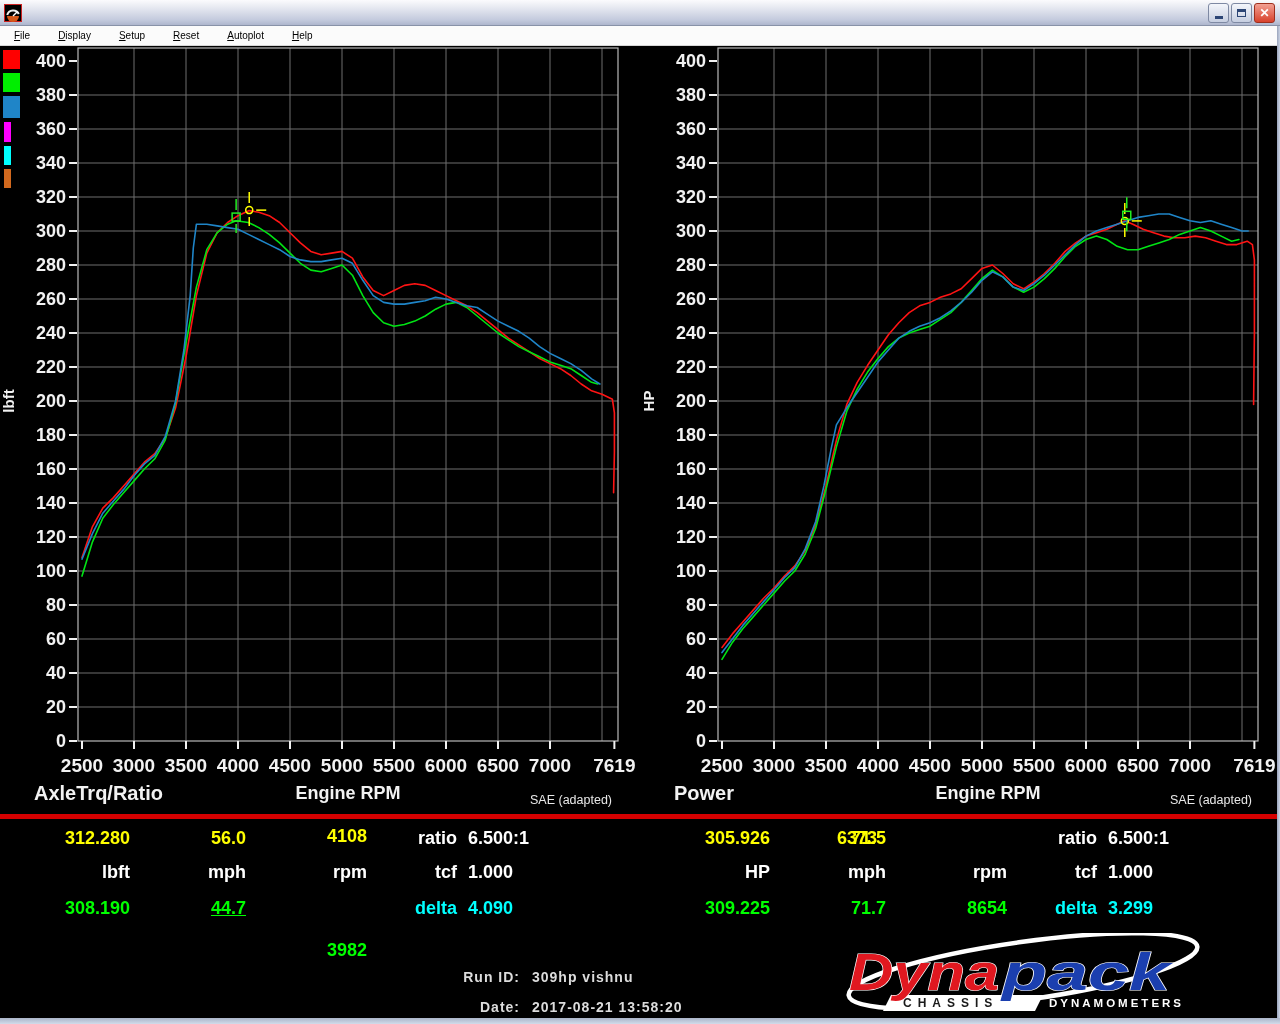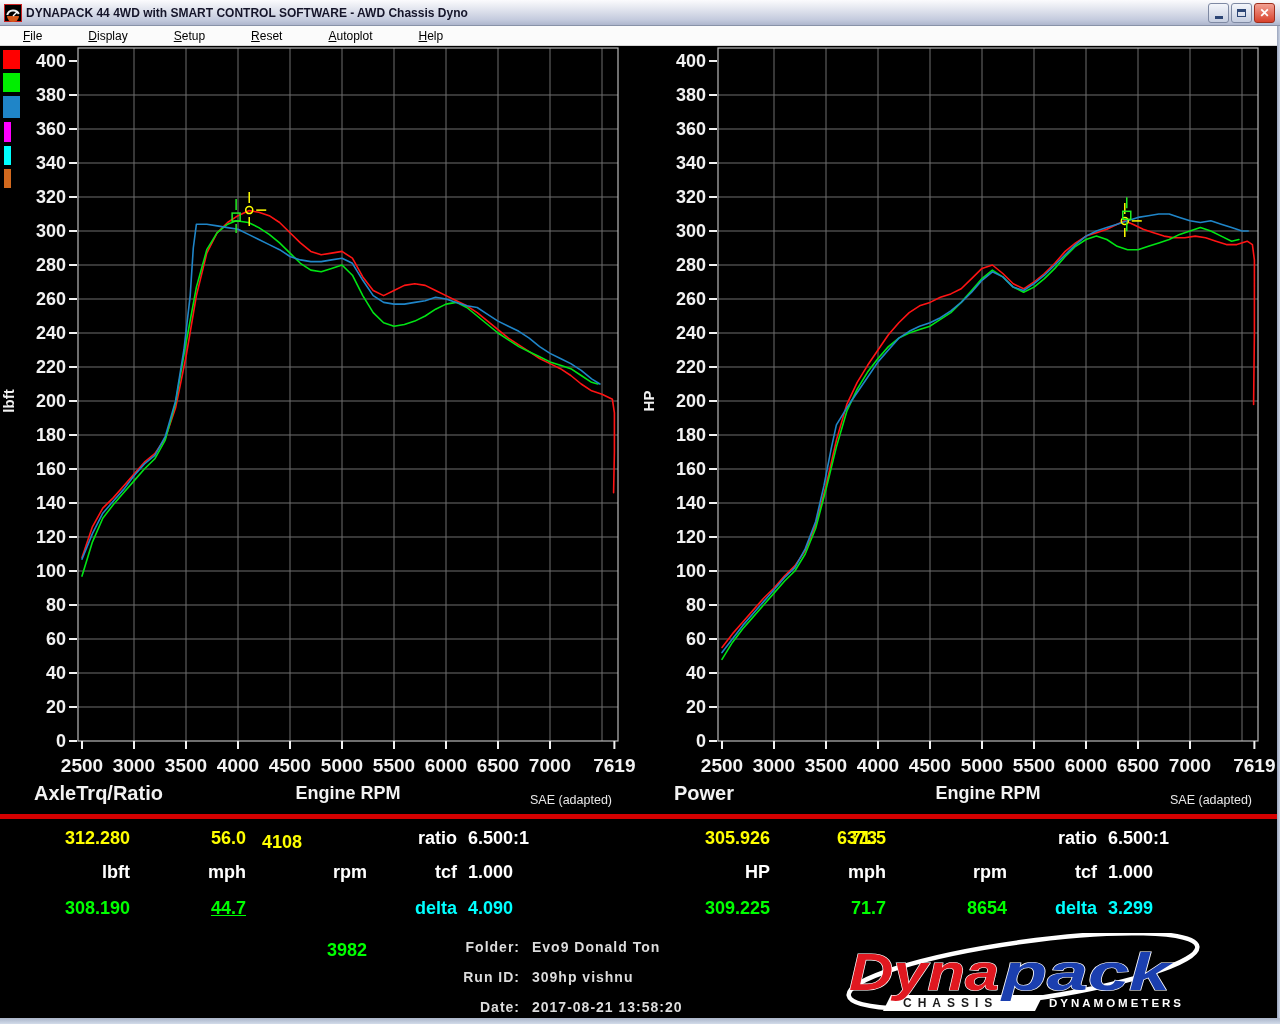--- a/index.html
+++ b/index.html
@@ -14,21 +14,21 @@
   .winbtns{margin-left:auto;display:flex;gap:2px;padding-right:5px;}
   .winbtn{width:21px;height:20px;border-radius:3px;border:1px solid #7e89a3;box-sizing:border-box;
     background:linear-gradient(180deg,#f4f6fb,#c6cee0);display:flex;align-items:center;justify-content:center;}
   .winbtn.close{background:linear-gradient(180deg,#f2a093,#d8422c);border-color:#9e2f1d;}
   .glyph-min{width:8px;height:3px;background:#2c4575;margin-top:9px;}
   .glyph-restore{width:9px;height:8px;border:1px solid #2c4575;border-top-width:3px;box-sizing:border-box;}
   .glyph-close{color:#fff;font-size:12px;font-weight:bold;line-height:1;}
   
   .menubar{position:absolute;left:0;top:26px;width:1280px;height:20px;background:#fbfbfb;
     display:flex;align-items:center;border-bottom:1px solid #d6d6d6;box-sizing:border-box;}
-  .menu-item{font-size:12px;color:#000;padding:0 23px;cursor:default;}
+  .menu-item{font-size:10px;color:#000;padding:0 14px;cursor:default;}
   
   .content{position:absolute;left:0;top:46px;width:1280px;height:978px;background:#000;}
   .swatches{position:absolute;left:0;top:0;width:28px;height:200px;}
   .swatch{position:absolute;}
   .chart-host{position:absolute;top:0;width:640px;height:766px;}
   .chart-host.c0{left:0;} .chart-host.c1{left:640px;}
   .redbar{position:absolute;left:0;top:768px;width:1280px;height:5px;background:#d40000;}
   .readouts{position:absolute;left:0;top:772px;width:1280px;height:116px;}
   .readout-cell{position:absolute;height:28px;line-height:28px;font-size:18px;font-weight:bold;white-space:nowrap;}
   .footer{position:absolute;left:0;top:884px;width:830px;height:94px;}
@@ -47,21 +47,20 @@
 </head>
 <body>
 
 <div class="titlebar">
   <svg class="app-icon" viewBox="0 0 18 18">
     <rect x="0.5" y="0.5" width="17" height="17" fill="#000" stroke="#cc2222"></rect>
     <path d="M3 12 A6 6 0 0 0 15 12 Z" fill="#d4581a"></path>
     <path d="M3.2 11 A6.2 6.2 0 0 1 14.8 10" fill="none" stroke="#eeeeee" stroke-width="2"></path>
     <path d="M9 12 L13.5 7.5" stroke="#ffffff" stroke-width="1.5"></path>
   </svg>
-  <span class="title-text">DYNAPACK 44 4WD with SMART CONTROL SOFTWARE - AWD Chassis Dyno</span>
   <div class="winbtns">
     <div class="winbtn">
         <span class="glyph-min"></span>
       </div>
     <div class="winbtn">
         <span class="glyph-restore"></span>
       </div>
     <div class="winbtn close">
         <span class="glyph-close">✕</span>
       </div>
@@ -311,21 +310,21 @@
         </g>
         <text x="34" y="754" fill="#f2f2f2" font-size="20" font-weight="bold" font-family="Liberation Sans, sans-serif">Power</text>
         <text x="348" y="753" text-anchor="middle" fill="#f2f2f2" font-size="18" font-weight="bold" font-family="Liberation Sans, sans-serif">Engine RPM</text>
         <text x="612" y="758" text-anchor="end" fill="#e8e8e8" font-size="12.5" font-family="Liberation Sans, sans-serif">SAE (adapted)</text>
         <text x="0" y="0" text-anchor="middle" fill="#f2f2f2" font-size="15" font-weight="bold" font-family="Liberation Sans, sans-serif" transform="translate(14,355) rotate(-90)">HP</text>
       </svg></div>
   <div class="redbar"></div>
   <div class="readouts">
       <span class="readout-cell" style="left: -40px; top: 6px; width: 170px; text-align: right; color: rgb(255, 255, 0);">312.280</span>
       <span class="readout-cell" style="left: 76px; top: 6px; width: 170px; text-align: right; color: rgb(255, 255, 0);">56.0</span>
-      <span class="readout-cell" style="left: 197px; top: 10px; width: 170px; text-align: center; color: rgb(255, 255, 0);">4108</span>
+      <span class="readout-cell" style="left: 197px; top: 4px; width: 170px; text-align: right; color: rgb(255, 255, 0);">4108</span>
       <span class="readout-cell" style="left: 327px; top: 6px; width: 130px; text-align: right; color: rgb(255, 255, 255);">ratio</span>
       <span class="readout-cell" style="left: 468px; top: 6px; width: 160px; text-align: left; color: rgb(255, 255, 255);">6.500:1</span>
       <span class="readout-cell" style="left: -40px; top: 40px; width: 170px; text-align: right; color: rgb(255, 255, 255);">lbft</span>
       <span class="readout-cell" style="left: 76px; top: 40px; width: 170px; text-align: right; color: rgb(255, 255, 255);">mph</span>
       <span class="readout-cell" style="left: 197px; top: 40px; width: 170px; text-align: right; color: rgb(255, 255, 255);">rpm</span>
       <span class="readout-cell" style="left: 327px; top: 40px; width: 130px; text-align: right; color: rgb(255, 255, 255);">tcf</span>
       <span class="readout-cell" style="left: 468px; top: 40px; width: 160px; text-align: left; color: rgb(255, 255, 255);">1.000</span>
       <span class="readout-cell" style="left: -40px; top: 76px; width: 170px; text-align: right; color: rgb(0, 255, 0);">308.190</span>
       <span class="readout-cell" style="left: 76px; top: 76px; width: 170px; text-align: right; color: rgb(0, 255, 0); text-decoration: underline;">44.7</span>
       <span class="readout-cell" style="left: 197px; top: 76px; width: 170px; text-align: right; color: rgb(0, 255, 0); margin-top: 42px;">3982</span>
@@ -342,24 +341,20 @@
       <span class="readout-cell" style="left: 967px; top: 40px; width: 130px; text-align: right; color: rgb(255, 255, 255);">tcf</span>
       <span class="readout-cell" style="left: 1108px; top: 40px; width: 160px; text-align: left; color: rgb(255, 255, 255);">1.000</span>
       <span class="readout-cell" style="left: 600px; top: 76px; width: 170px; text-align: right; color: rgb(0, 255, 0);">309.225</span>
       <span class="readout-cell" style="left: 716px; top: 76px; width: 170px; text-align: right; color: rgb(0, 255, 0);">71.7</span>
       <span class="readout-cell" style="left: 837px; top: 76px; width: 170px; text-align: right; color: rgb(0, 255, 0);">8654</span>
       <span class="readout-cell" style="left: 967px; top: 76px; width: 130px; text-align: right; color: rgb(0, 255, 255);">delta</span>
       <span class="readout-cell" style="left: 1108px; top: 76px; width: 160px; text-align: left; color: rgb(0, 255, 255);">3.299</span>
     </div>
 
   <div class="footer">
-    <div class="footer-row fr0">
-      <span class="f-label">Folder:</span>
-      <span class="f-value">Evo9 Donald Ton</span>
-    </div>
     <div class="footer-row fr1">
       <span class="f-label">Run ID:</span>
       <span class="f-value">309hp vishnu</span>
     </div>
     <div class="footer-row fr2">
       <span class="f-label">Date:</span>
       <span class="f-value">2017-08-21 13:58:20</span>
     </div>
   </div>
 

